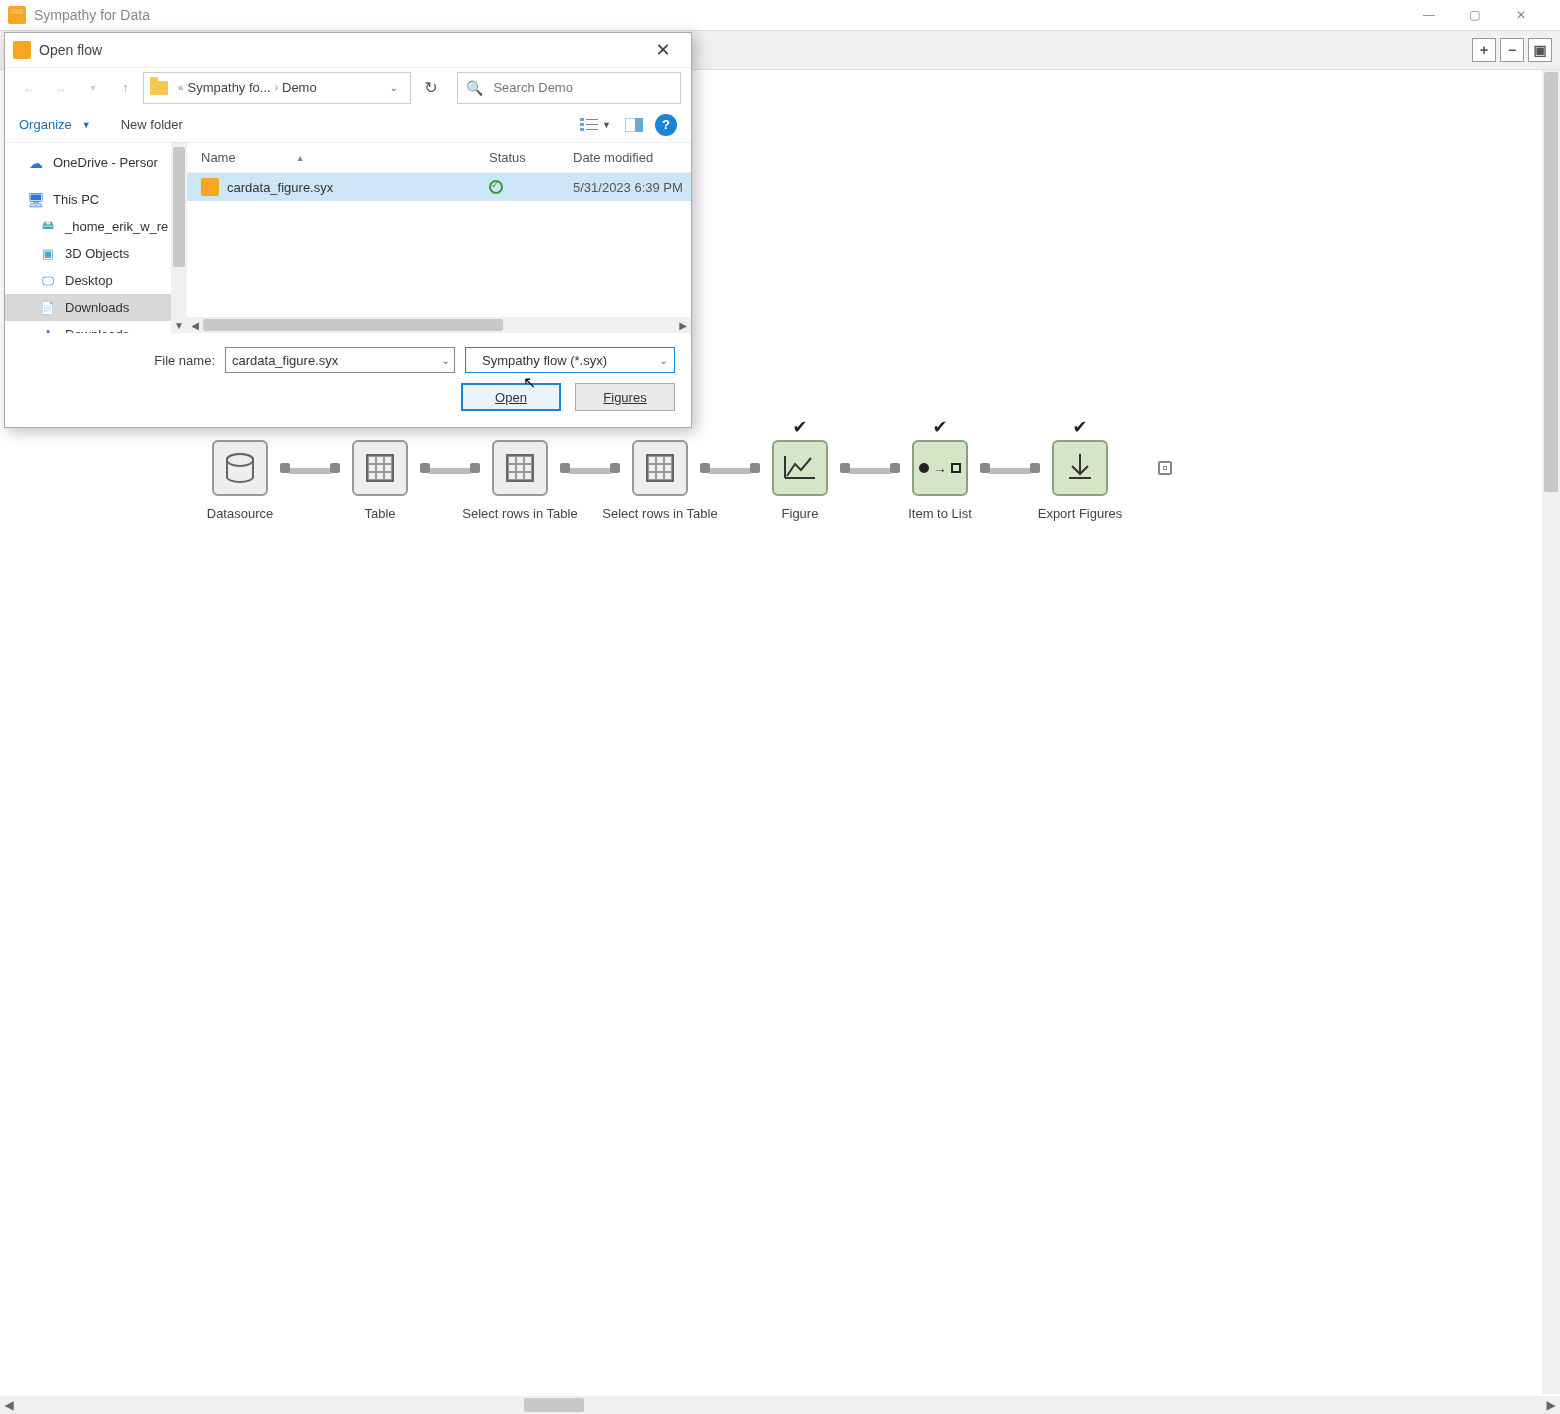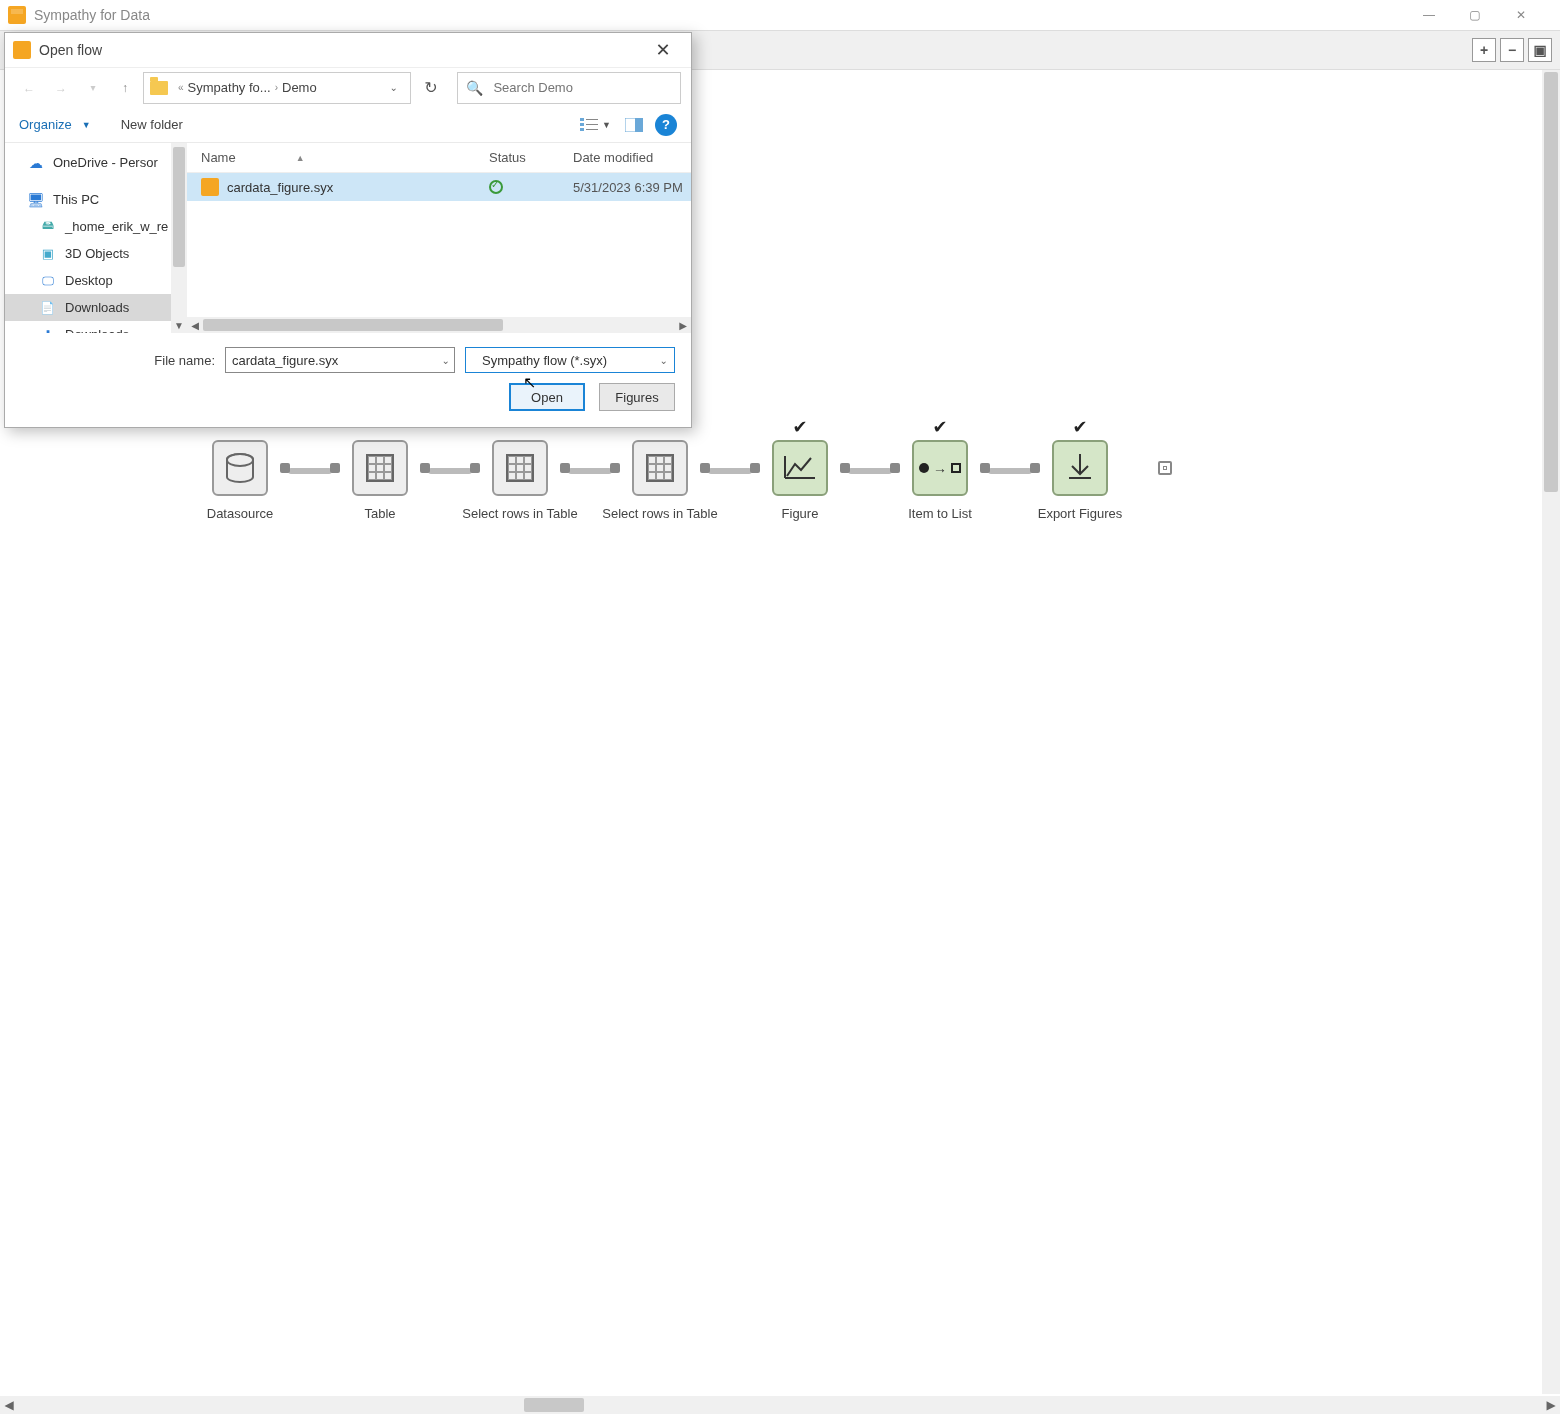--- a/index.html
+++ b/index.html
@@ -109,21 +109,21 @@
   .fl-hscroll .arr{width:16px;text-align:center;color:#666;font-size:10px;}
   .fl-hscroll .track{flex:1;position:relative;height:100%;}
   .fl-hscroll .thumb{position:absolute;left:0;width:300px;top:2px;bottom:2px;background:#c8c8c8;border-radius:2px;}
   .dlg-footer{padding:14px 16px 16px;display:grid;grid-template-columns:auto 230px 210px;grid-template-rows:auto auto;gap:10px 10px;align-items:center;}
   .dlg-footer .lbl{text-align:right;font-size:13px;color:#404040;grid-column:1;grid-row:1;}
   .dlg-footer .fname-input{grid-column:2;grid-row:1;border:1px solid #888;height:26px;display:flex;align-items:center;padding:0 6px;font-size:13px;position:relative;background:#fff;}
   .dlg-footer .fname-input .dd{position:absolute;right:4px;font-size:10px;color:#666;}
   .dlg-footer .filter{grid-column:3;grid-row:1;border:1px solid #1a84d6;height:26px;display:flex;align-items:center;padding:0 16px;font-size:13px;background:#fff;position:relative;}
   .dlg-footer .filter .dd{position:absolute;right:6px;font-size:10px;color:#666;}
   .dlg-footer .btns{grid-column:2 / 4;grid-row:2;display:flex;gap:14px;justify-content:flex-end;}
-  .dlg-footer .btn{width:76px;height:28px;border:1px solid #aaa;background:#e9e9e9;font-size:13px;display:flex;align-items:center;justify-content:center;}
+  .dlg-footer .btn{width:100px;height:28px;border:1px solid #aaa;background:#e9e9e9;font-size:13px;display:flex;align-items:center;justify-content:center;text-decoration:underline;}
   .dlg-footer .btn.primary{border:2px solid #1a84d6;background:#eaf3fb;}
   .mouse-cursor{position:absolute;left:518px;top:340px;font-size:16px;pointer-events:none;color:#000;}
 </style>
 </head>
 <body>
 
 <div class="main-window">
   <div class="titlebar">
     <div class="app-icon"></div>
     <div class="title">Sympathy for Data</div>

